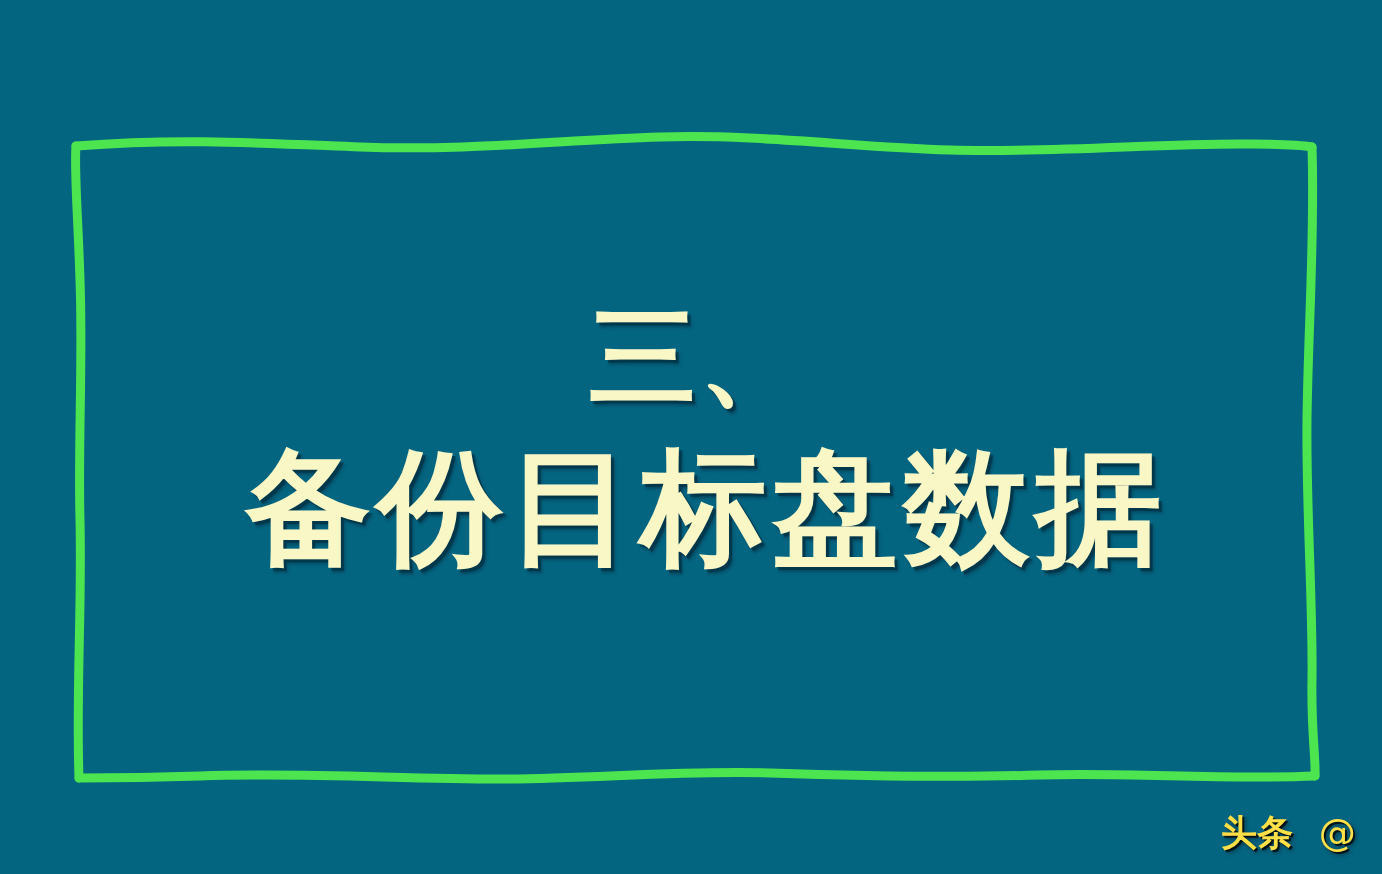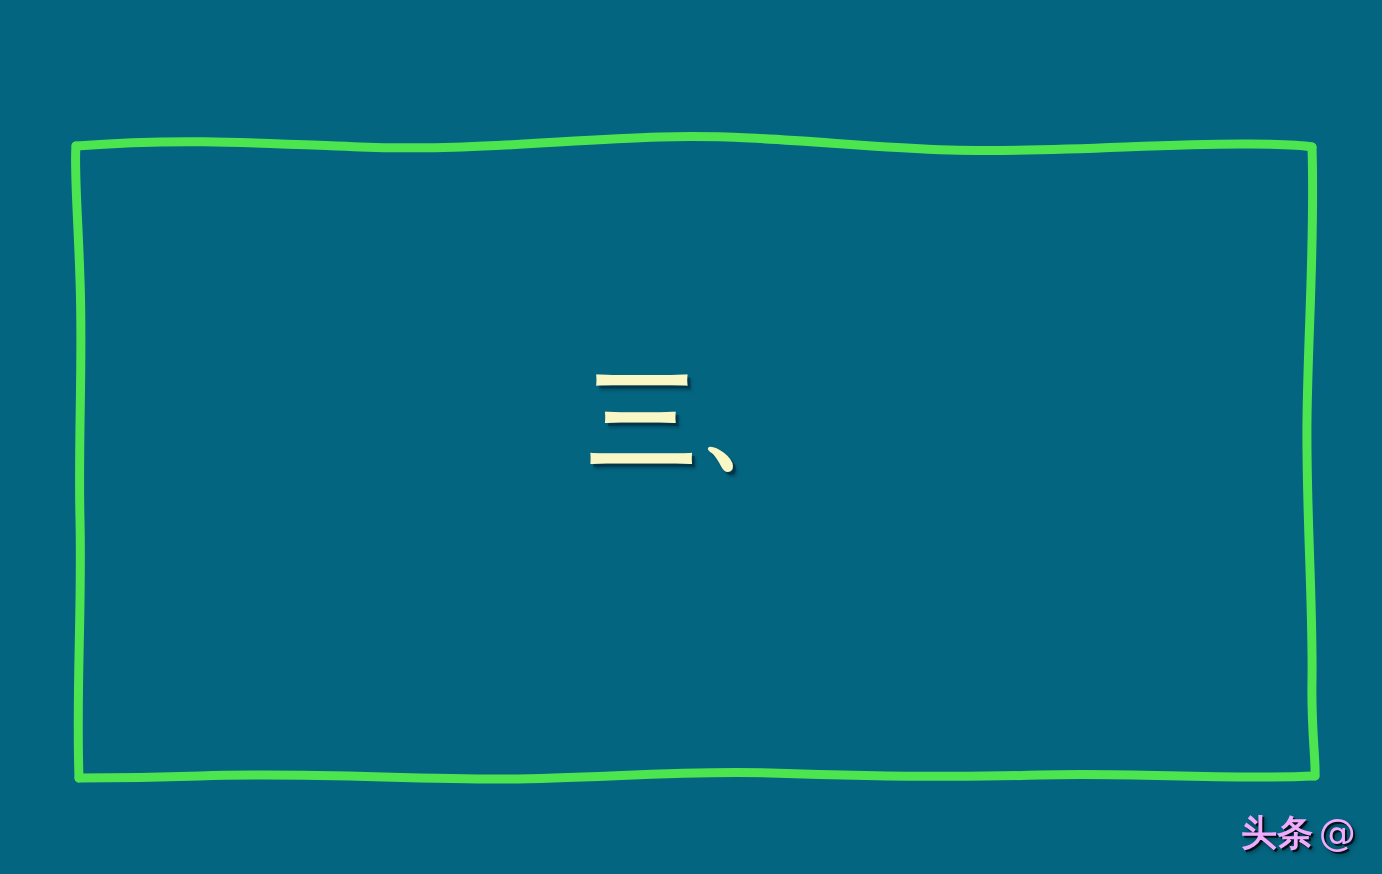--- a/index.html
+++ b/index.html
@@ -64,25 +64,25 @@
     margin-left: 30px;
   }
 
   
   #watermark {
     position: absolute;
     right: 26px;
     bottom: 16px;
     display: flex;
     align-items: baseline;
-    gap: 5px;
+    gap: 25px;
     font-family: "DejaVu Sans", "Liberation Sans", sans-serif;
     font-weight: 700;
     font-size: 36px;
-    color: #f0abfc;
+    color: #fde047;
     letter-spacing: 0.01em;
     white-space: nowrap;
     text-shadow:
        2px 2px 0 rgba(0, 0, 0, 0.75),
        3px 3px 4px rgba(0, 0, 0, 0.45);
   }
   #watermark-at {
     font-weight: 400;
     font-size: 37px;
   }
@@ -110,20 +110,21 @@
              C 400,779 300,772 200,776
              C 140,778 100,778 79,778" fill="none" stroke="#4CE550" stroke-width="9" stroke-linecap="round" stroke-linejoin="round"></path>
 
     <path d="M 79,778 C 76,690 82,610 80,520
              C 78,440 83,360 80,280
              C 78,215 74,170 76,146" fill="none" stroke="#4CE550" stroke-width="9" stroke-linecap="round" stroke-linejoin="round"></path>
   </svg>
 
   <div id="title-block">
     <div id="title-ordinal" class="cjk">三、</div>
+    <div id="title-main" class="cjk">备份目标盘数据</div>
   </div>
 
   <div id="watermark">
     <span>头条</span>
     <span id="watermark-at">@</span>
   </div>
 
 </div>
 
 </body></html>

